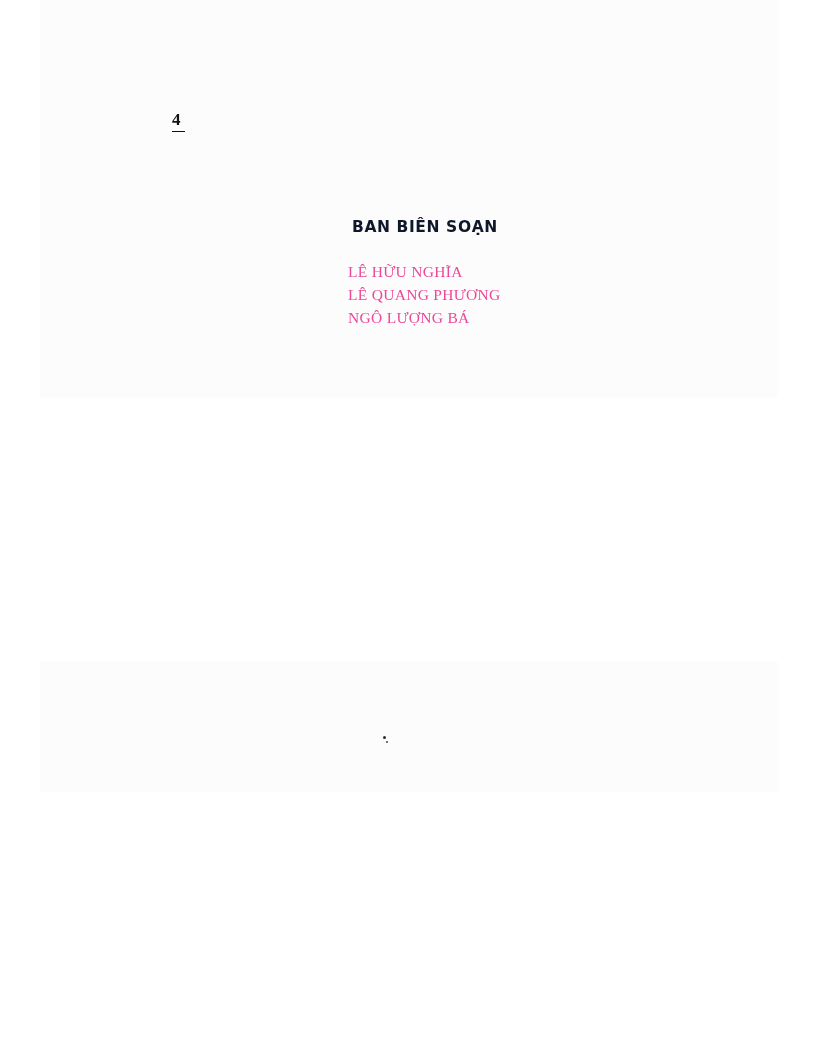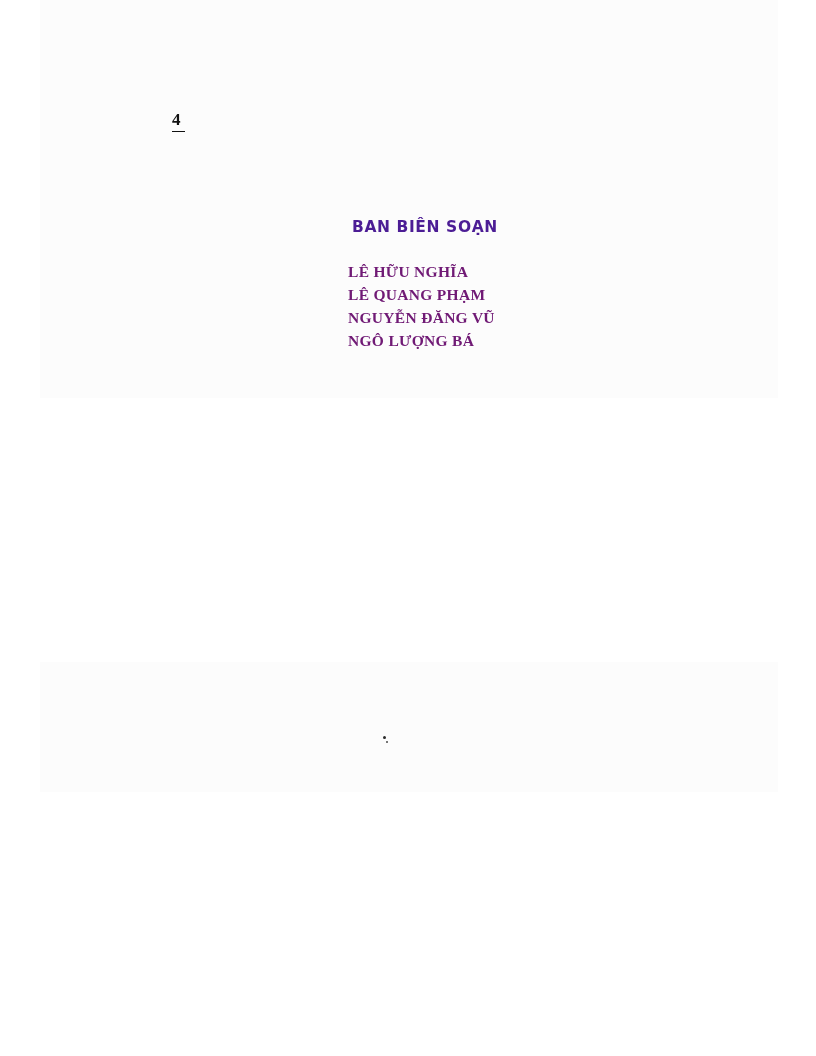--- a/index.html
+++ b/index.html
@@ -52,34 +52,34 @@
   .block {
     position: absolute;
     left: 348px;
     top: 218px;
     width: 360px;
   }
   .block-title {
     font-family: "DejaVu Sans", sans-serif;
     font-size: 15.5px;
     font-weight: bold;
-    color: #4c1d95;
+    color: #0f172a;
     letter-spacing: 0.6px;
     margin: 0 0 24px 4px;
   }
   .name-list {
     list-style: none;
     margin: 0;
     padding: 0;
   }
   .name-list li {
     font-family: "Liberation Serif", serif;
     font-size: 15.5px;
-    font-weight: bold;
-    color: #701a75;
+    font-weight: normal;
+    color: #ec4899;
     letter-spacing: 0.3px;
     line-height: 23px;
     white-space: nowrap;
   }
   .speck {
     position: absolute;
     left: 383px;
     top: 736px;
     width: 3px;
     height: 3px;
@@ -106,22 +106,21 @@
 
   <div class="page-number">
     <span>4</span>
     <span class="rule"></span>
   </div>
 
   <div class="block">
     <div class="block-title">BAN BIÊN SOẠN</div>
     <ul class="name-list">
       <li>LÊ HỮU NGHĨA</li>
-      <li>LÊ QUANG PHẠM</li>
-      <li>NGUYỄN ĐĂNG VŨ</li>
+      <li>LÊ QUANG PHƯƠNG</li>
       <li>NGÔ LƯỢNG BÁ</li>
     </ul>
   </div>
 
   <div class="speck"></div>
   <div class="speck2"></div>
 
 </div>
 
 </body></html>

